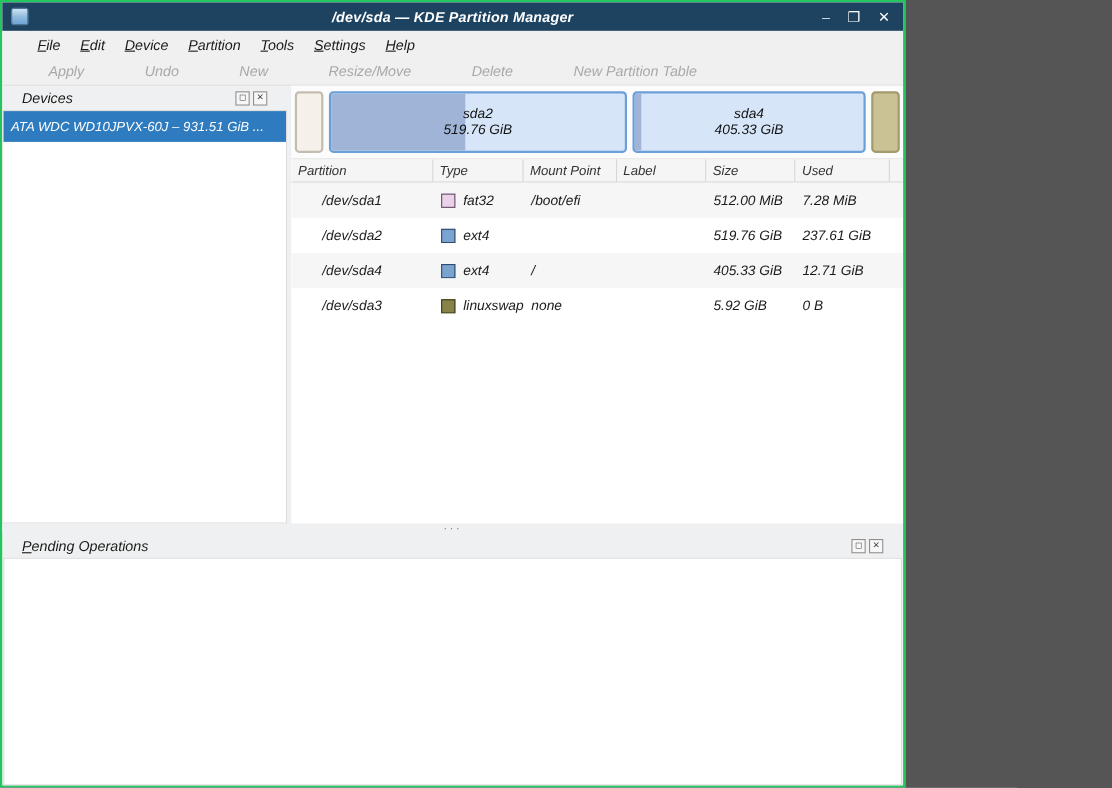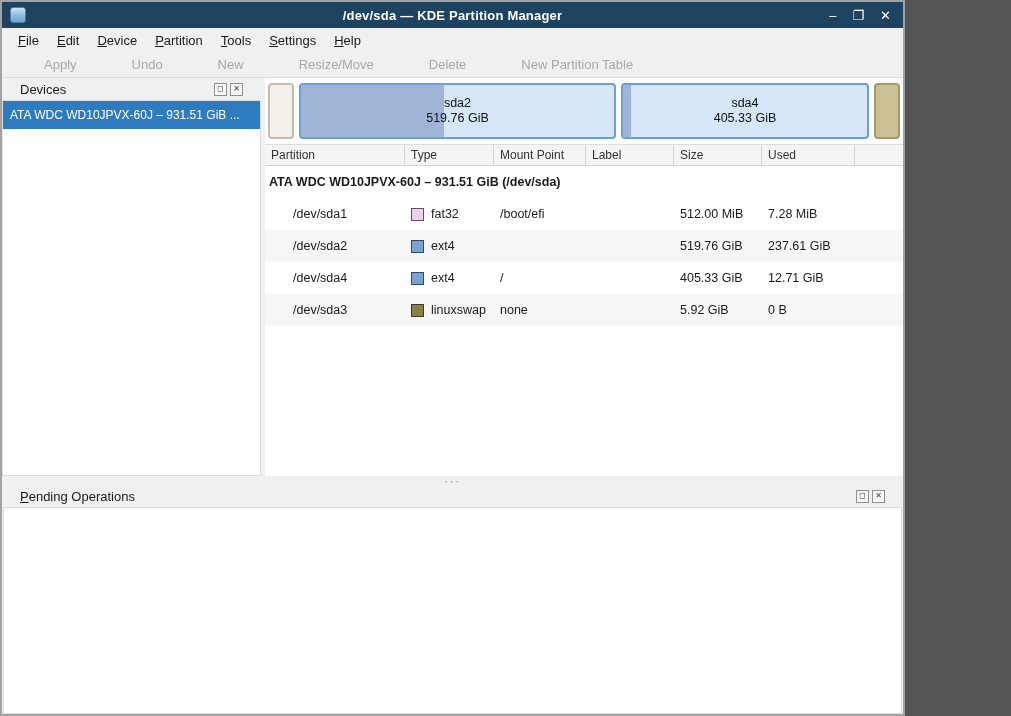--- a/index.html
+++ b/index.html
@@ -1,36 +1,36 @@
 <!DOCTYPE html>
 <html><head>
 <meta charset="utf-8">
 <style>
   * { box-sizing: border-box; }
   html,body { margin:0; padding:0; background:#555; }
   body { font-family:"Liberation Sans","DejaVu Sans",sans-serif; font-size:13px; color:#1a1a1a; }
 
-  .window { width:905px; height:716px; border:2px solid #a3a3a3; background:#eff0f1;
-            display:flex; flex-direction:column; overflow:hidden; }
+  .window { width:823px; height:716px; border:2px solid #22c55e; background:#eff0f1;
+            display:flex; flex-direction:column; overflow:hidden;font-style:italic; }
 
   
   .titlebar { flex:0 0 26px; background:#1e4361; color:#fff; position:relative;
               display:flex; align-items:center; }
   .app-icon { width:16px; height:16px; margin-left:8px; border-radius:3px; z-index:2;
               background:linear-gradient(#cfe3f2 0%, #8db9de 55%, #6fa5d4 100%);
               border:1px solid #55809f; }
   .tb-title { position:absolute; left:0; right:0; text-align:center; font-weight:bold;
               font-size:13px; letter-spacing:.2px; }
   .win-controls { margin-left:auto; z-index:2; display:flex; align-items:center; gap:16px;
                   padding-right:12px; font-size:13px; }
   .win-btn { cursor:default; line-height:1; }
 
   
   .menubar { flex:0 0 24px; background:#f0f0f0; display:flex; align-items:center;
-             padding:0 8px; gap:2px; }
+             padding:0 24px; gap:2px; }
   .menu-item { padding:3px 8px; display:inline-block; }
   .menu-item::first-letter { text-decoration:underline; }
 
   
   .toolbar { flex:0 0 26px; background:#f0f0f0; display:flex; align-items:center;
              padding:0 14px; gap:27px; color:#a8a8a8; border-bottom:1px solid #dcdcdc; }
   .tool-item { white-space:nowrap;margin-left:28px; }
 
   
   .main { flex:0 0 398px; display:flex; background:#eff0f1; min-height:0; }
@@ -163,21 +163,20 @@
         <div class="thead">
             <div class="th c-part">Partition</div>
             <div class="th c-type">Type</div>
             <div class="th c-mount">Mount Point</div>
             <div class="th c-label">Label</div>
             <div class="th c-size">Size</div>
             <div class="th c-used">Used</div>
             <div class="th c-fill"></div>
           </div>
         <div class="tbody">
-          <div class="group-row">ATA WDC WD10JPVX-60J – 931.51 GiB (/dev/sda)</div>
         <div class="row">
               <div class="cell c-part part-cell">/dev/sda1</div>
               <div class="cell c-type">
                 <span class="swatch" style="background: rgb(232, 211, 232); border-color: rgb(106, 74, 106);"></span>
                 <span>fat32</span>
               </div>
               <div class="cell c-mount">/boot/efi</div>
               <div class="cell c-label"></div>
               <div class="cell c-size">512.00 MiB</div>
               <div class="cell c-used">7.28 MiB</div>

